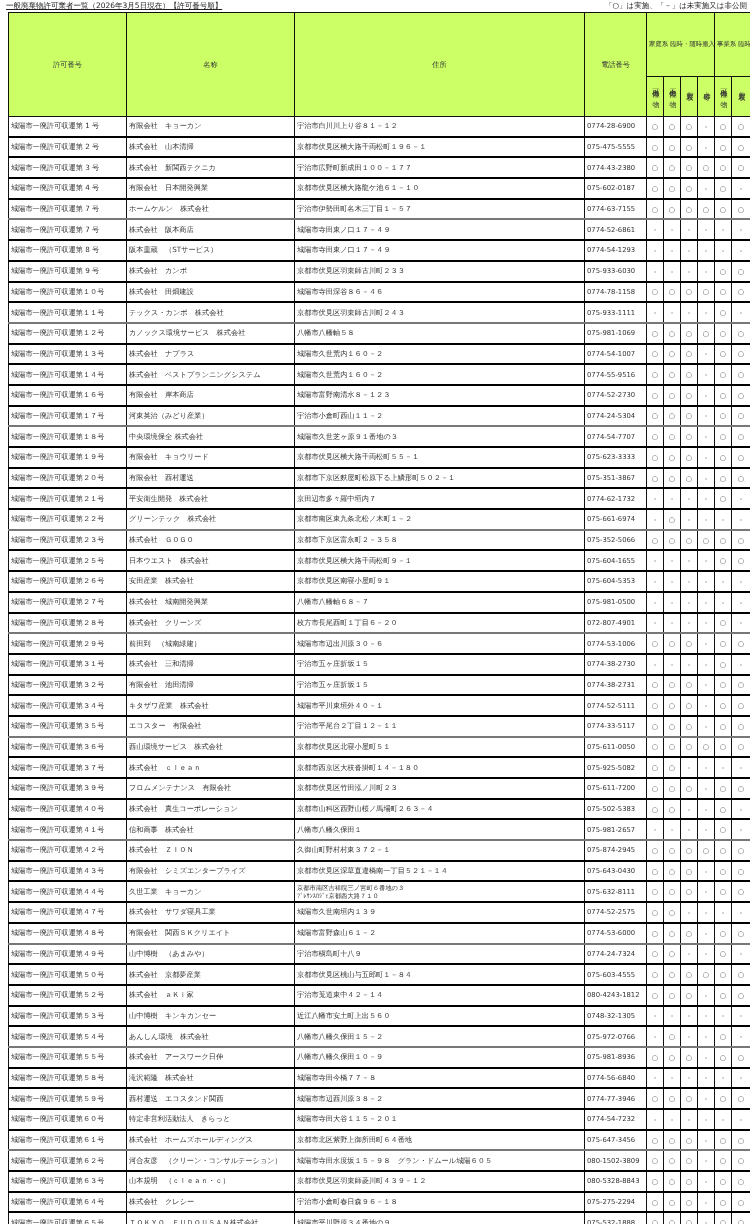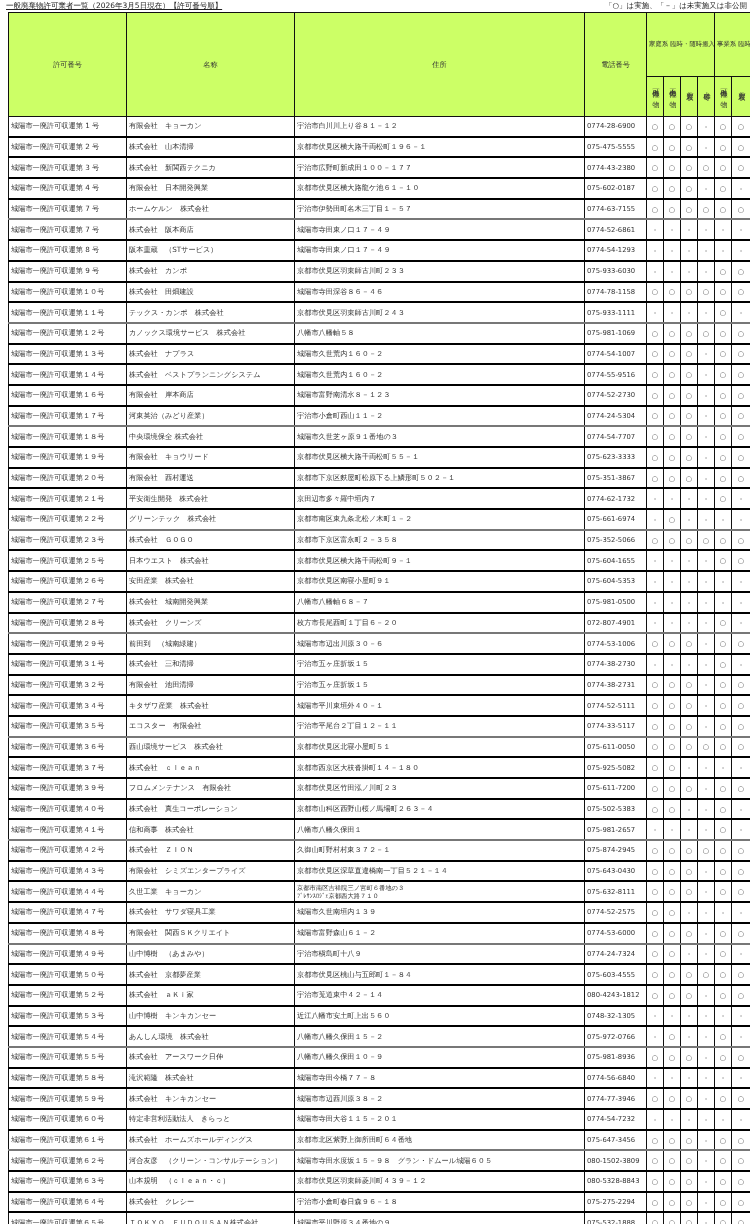--- a/index.html
+++ b/index.html
@@ -621,21 +621,21 @@
         <td class="phone">0774-56-6840</td>
         <td class="mark">-</td>
         <td class="mark">-</td>
         <td class="mark">-</td>
         <td class="mark">-</td>
         <td class="mark">-</td>
         <td class="mark">-</td>
       </tr>
       <tr>
         <td>城陽市一廃許可収運第５９号</td>
-        <td>株式会社　キンキカンセー</td>
+        <td>西村運送　エコスタンド関西</td>
         <td>城陽市市辺西川原３８－２</td>
         <td class="phone">0774-77-3946</td>
         <td class="mark">○</td>
         <td class="mark">○</td>
         <td class="mark">○</td>
         <td class="mark">-</td>
         <td class="mark">○</td>
         <td class="mark">○</td>
       </tr>
       <tr>

